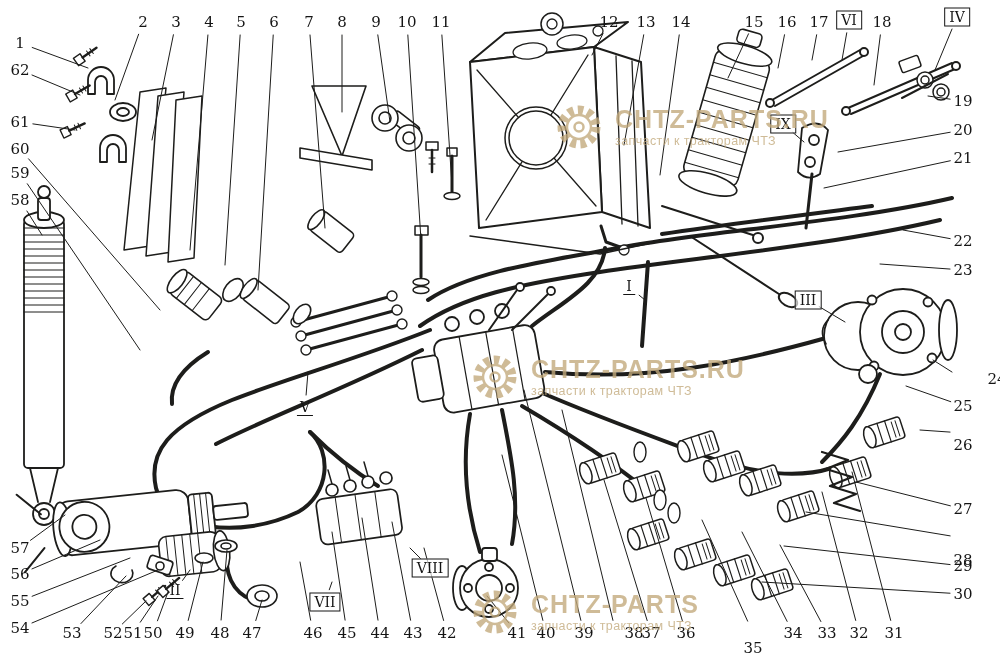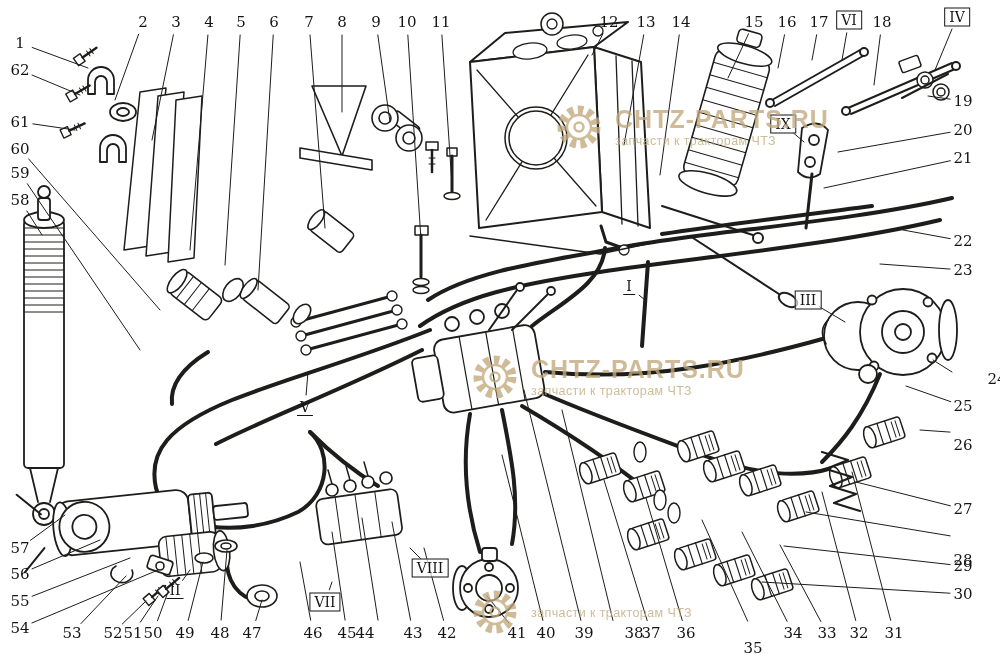--- a/index.html
+++ b/index.html
@@ -439,21 +439,21 @@
       <div class="callout" style="left: 963px; top: 594px;">30</div>
       <div class="callout" style="left: 72px; top: 633px;">53</div>
       <div class="callout" style="left: 113px; top: 633px;">52</div>
       <div class="callout" style="left: 133px; top: 633px;">51</div>
       <div class="callout" style="left: 153px; top: 633px;">50</div>
       <div class="callout" style="left: 185px; top: 633px;">49</div>
       <div class="callout" style="left: 220px; top: 633px;">48</div>
       <div class="callout" style="left: 252px; top: 633px;">47</div>
       <div class="callout" style="left: 313px; top: 633px;">46</div>
       <div class="callout" style="left: 347px; top: 633px;">45</div>
-      <div class="callout" style="left: 365px; top: 633px;">44</div>
+      <div class="callout" style="left: 380px; top: 633px;">44</div>
       <div class="callout" style="left: 413px; top: 633px;">43</div>
       <div class="callout" style="left: 447px; top: 633px;">42</div>
       <div class="callout" style="left: 517px; top: 633px;">41</div>
       <div class="callout" style="left: 546px; top: 633px;">40</div>
       <div class="callout" style="left: 584px; top: 633px;">39</div>
       <div class="callout" style="left: 616px; top: 633px; margin-left: 18px;">38</div>
       <div class="callout" style="left: 651px; top: 633px;">37</div>
       <div class="callout" style="left: 686px; top: 633px;">36</div>
       <div class="callout" style="left: 753px; top: 648px; text-align: right;">35</div>
       <div class="callout" style="left: 793px; top: 633px;">34</div>
@@ -491,18 +491,19 @@
           <div class="wm-tagline">запчасти к тракторам ЧТЗ</div>
         </div>
       </div>
       <div class="watermark" style="left: 468px; top: 585px; color: rgb(194, 169, 123);">
         <svg class="wm-gear" width="54" height="54" viewBox="-27 -27 54 54">
           <circle r="17" fill="none" stroke="#c2a97b" stroke-width="9" stroke-dasharray="5.5 4.3"></circle>
           <circle r="12" fill="none" stroke="#c2a97b" stroke-width="2.5"></circle>
           <circle r="4.5" fill="none" stroke="#c2a97b" stroke-width="2.5"></circle>
         </svg>
         <div class="wm-text">
+          <div class="wm-brand">CHTZ-PARTS</div>
           <div class="wm-tagline">запчасти к тракторам ЧТЗ</div>
         </div>
       </div>
     </div>
 
 </div>
 
 </body></html>

